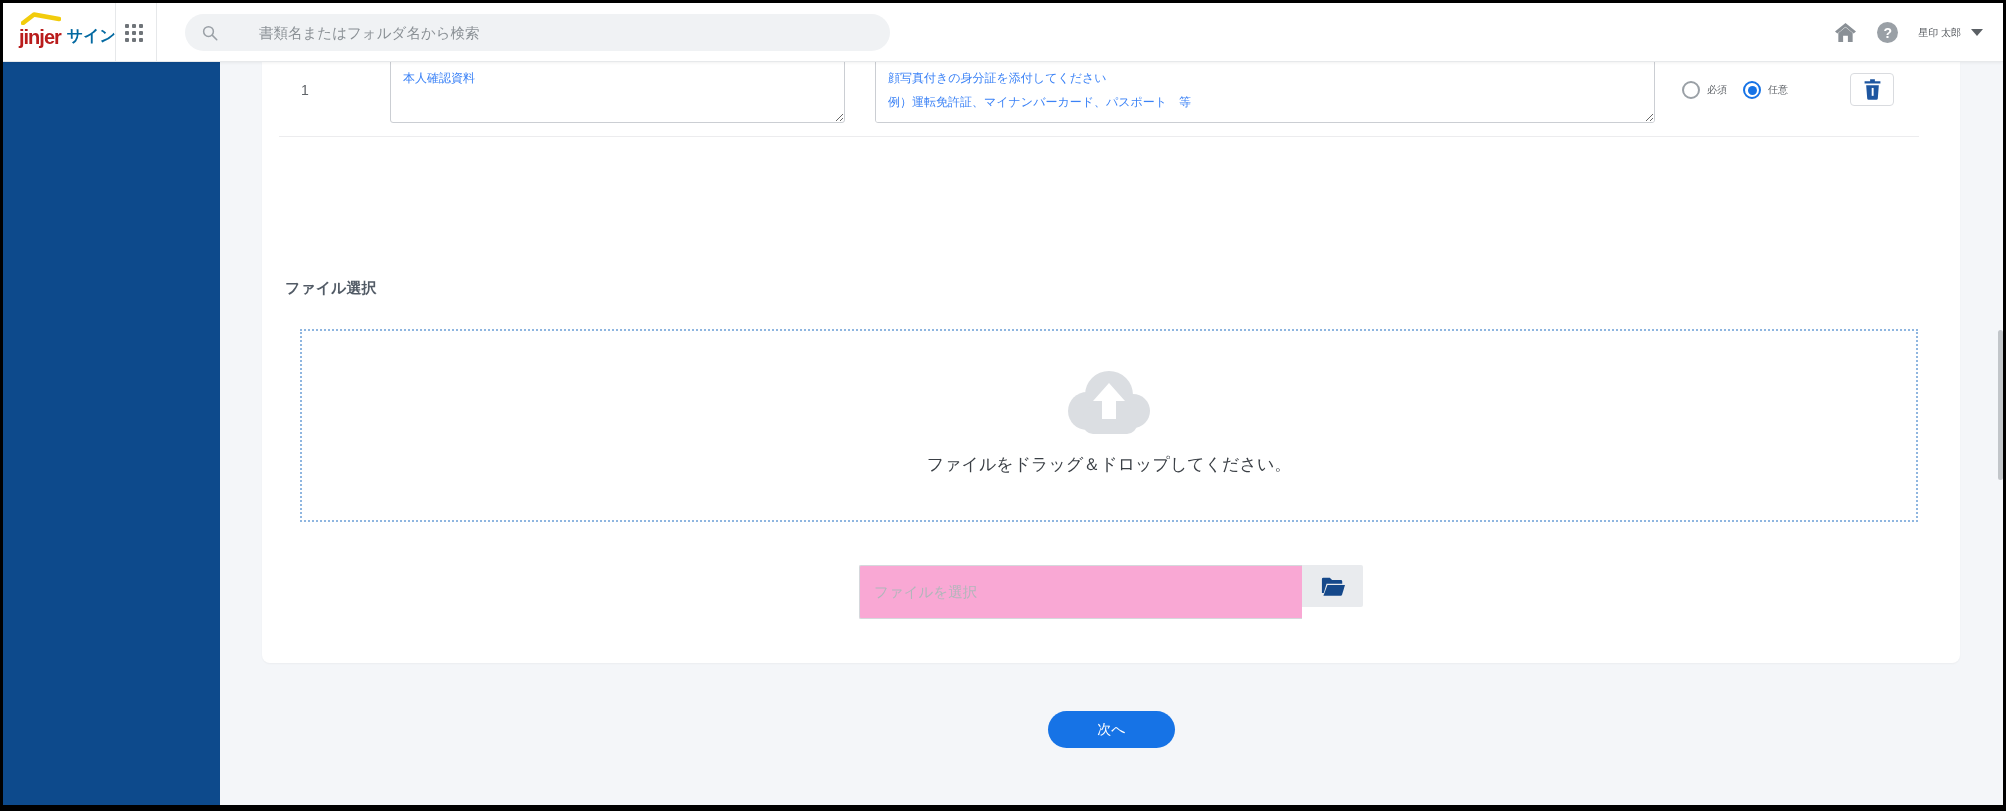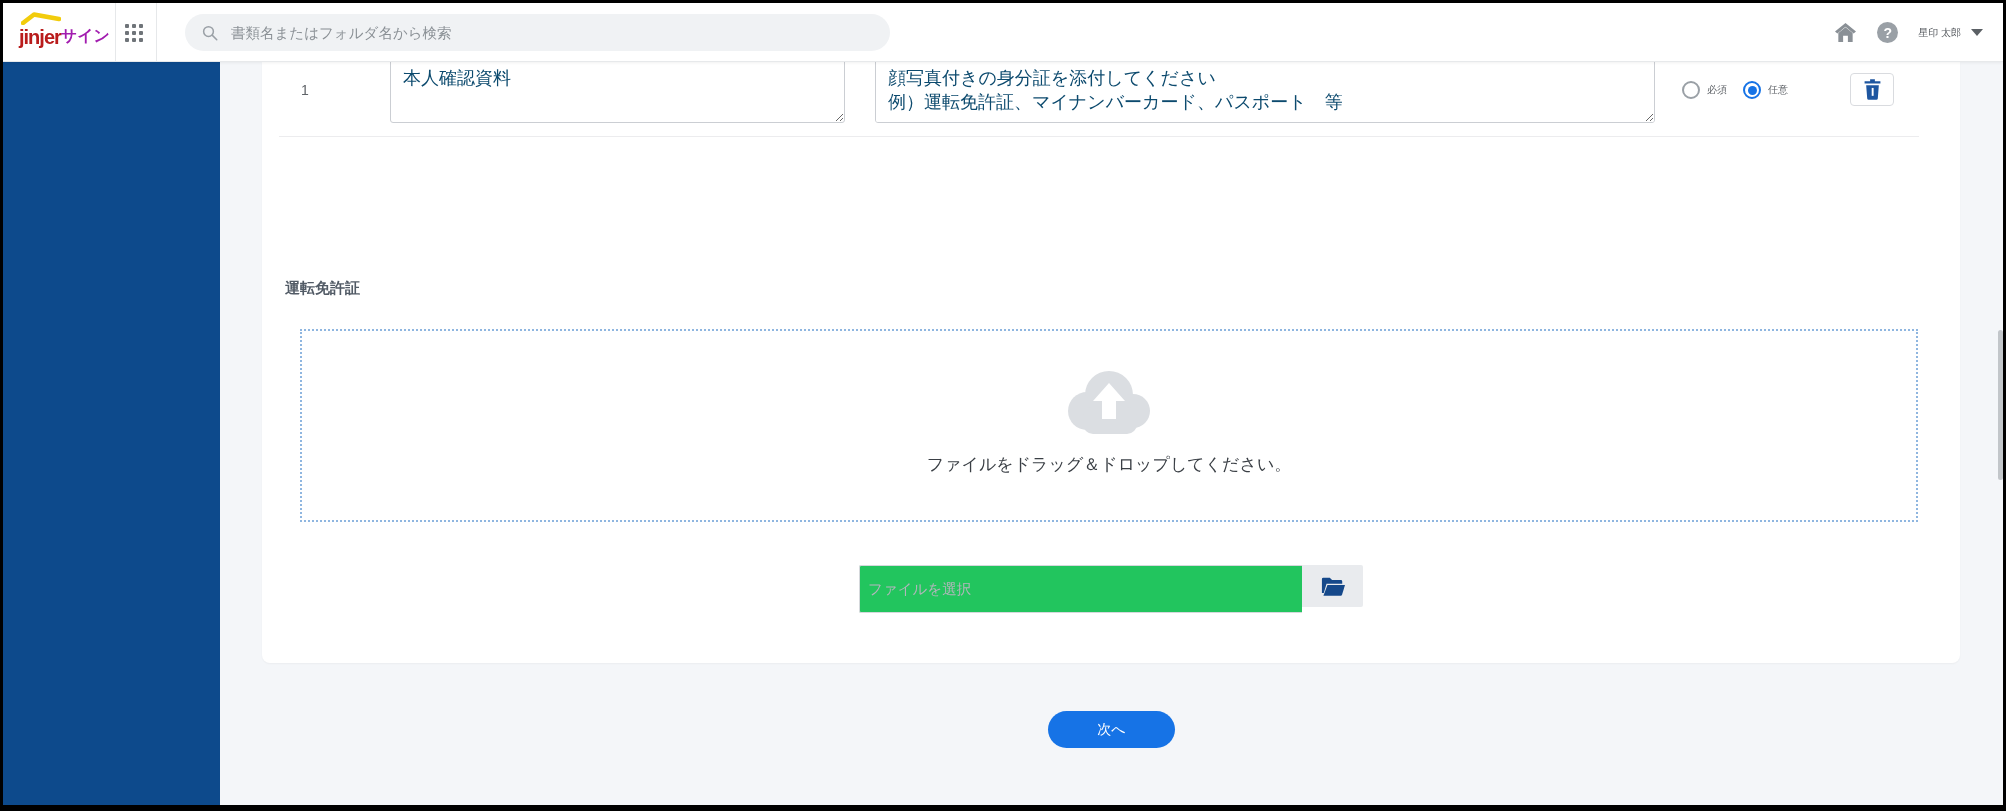--- a/index.html
+++ b/index.html
@@ -7,27 +7,27 @@
   body { font-family:"Liberation Sans","DejaVu Sans",sans-serif; }
   .frame { position:relative; width:2006px; height:811px; background:#000; overflow:hidden; }
   .viewport { position:absolute; left:3px; top:3px; width:2000px; height:802px; background:#f4f6f9; overflow:hidden; }
 
   
   header { position:absolute; left:0; top:0; width:2000px; height:59px; background:#fff;
            border-bottom:1px solid #e7e9eb; box-shadow:0 1px 3px rgba(0,0,0,.06); z-index:5; }
   .logo { position:absolute; left:16px; top:0; height:59px; display:flex; align-items:center; }
   .logo-swoosh { position:absolute; left:2px; top:9px; }
   .logo-brand { font-size:20px; font-weight:800; letter-spacing:-1px; color:#b91c1c; line-height:1; padding-top:8px; }
-  .logo-product { font-size:16px; font-weight:700; color:#a21caf; padding-top:8px; }
+  .logo-product { font-size:16px; font-weight:700; color:#0369a1; margin-left:6px; padding-top:8px; }
   .vsep { position:absolute; top:0; width:1px; height:58px; background:#e6e8ea; }
   .grid-btn { position:absolute; left:122px; top:20px; width:20px; height:20px; background:none; border:none; cursor:pointer; }
   .grid-icon { display:grid; grid-template-columns:repeat(3,4px); grid-gap:3px; }
   .grid-icon i { width:4px; height:4px; background:#6f7479; border-radius:1px; }
   .search { position:absolute; left:182px; top:11px; width:705px; height:37px; background:#f0f2f4;
-            border-radius:19px; display:flex; align-items:center; padding:0 16px; }
+            border-radius:19px; display:flex; align-items:center; padding:0 16px;gap:28px; }
   .search svg { flex:0 0 auto; margin-right:12px; }
   .search input { flex:1; border:none; background:transparent; outline:none; font-size:14.5px; color:#333;
                   font-family:"Liberation Sans","DejaVu Sans",sans-serif; }
   .search input::placeholder { color:#8a9095; }
   .header-right { position:absolute; right:20px; top:0; height:59px; display:flex; align-items:center; gap:20px; }
   .icon-btn { background:none; border:none; cursor:pointer; display:flex; align-items:center; }
   .help-circle { width:21px; height:21px; border-radius:50%; background:#9aa0a6; color:#fff; font-size:14px;
                  font-weight:700; display:flex; align-items:center; justify-content:center; }
   .user-menu { display:flex; align-items:center; gap:10px; cursor:pointer; }
   .user-name { font-size:10px; color:#55595e; }
@@ -37,21 +37,21 @@
   
   .sidebar { position:absolute; left:0; top:59px; width:217px; height:743px; background:#0d4a8c; }
   main { position:absolute; left:217px; top:59px; width:1783px; height:743px; background:#f4f6f9; }
 
   
   .card { position:absolute; left:42px; top:0; width:1698px; height:601px; background:#fff;
           border-radius:0 0 8px 8px; box-shadow:0 1px 2px rgba(0,0,0,.04); }
   .row-index { position:absolute; left:28px; top:16px; width:30px; height:24px; line-height:24px;
                text-align:center; font-size:14px; color:#5f6368; }
   .ta { position:absolute; border:1px solid #cbced3; border-radius:3px; background:#fff; padding:9px 12px;
-        font-size:18px; line-height:24px; color:#0c4a6e; resize:both;
+        font-size:12px; line-height:24px; color:#3b82f6; resize:both;
         font-family:"Liberation Sans","DejaVu Sans",sans-serif; outline:none; }
   .ta-name { left:128px; top:-6px; width:455px; height:67px; }
   .ta-desc { left:613px; top:-6px; width:780px; height:67px;padding-left:12px; }
   .radio-group { position:absolute; left:1420px; top:13px; height:30px; display:flex; align-items:center; }
   .radio { width:18px; height:18px; border-radius:50%; border:2px solid #9aa0a6; background:#fff;
            margin-right:7px; display:flex; align-items:center; justify-content:center; cursor:pointer; }
   .radio.checked { border-color:#1673e6; }
   .radio .dot { width:9px; height:9px; border-radius:50%; background:#1673e6; }
   .radio-label { font-size:10px; color:#5f6368; margin-right:16px; cursor:pointer; }
   .trash-btn { position:absolute; left:1588px; top:11px; width:44px; height:33px; background:#fff;
@@ -65,22 +65,22 @@
                  font-weight:500; cursor:pointer; font-family:"Liberation Sans","DejaVu Sans",sans-serif; }
   .add-btn { position:absolute; left:50%; transform:translateX(-50%); top:13px; width:127px; height:35px; }
 
   .file-heading { position:absolute; left:23px; top:217px; font-size:15px; font-weight:700; color:#525b66; }
   .dropzone { position:absolute; left:38px; top:267px; width:1618px; height:193px; background:#fff;
               border:2px dotted #8fb6e0; }
   .dz-cloud { position:absolute; left:50%; transform:translateX(-50%); top:36px; }
   .dz-text { position:absolute; left:0; top:122px; width:100%; text-align:center; font-size:17px; color:#3a3f45; }
 
   .file-row { position:absolute; left:597px; top:503px; height:42px; display:flex; }
-  .file-input { width:443px; height:48px; border:1px solid #d5d8dc; border-right:none; border-radius:2px 0 0 2px;
-                padding:0 8px; font-size:14.5px; color:#444; outline:none; background:#22c55e;
+  .file-input { width:443px; height:54px; border:1px solid #d5d8dc; border-right:none; border-radius:2px 0 0 2px;
+                padding:0 14px; font-size:14.5px; color:#444; outline:none; background:#f9a8d4;
                 font-family:"Liberation Sans","DejaVu Sans",sans-serif; }
   .file-input::placeholder { color:#b2b6bb; }
   .folder-btn { width:61px; height:42px; background:#e9ebee; border:none; border-radius:0 2px 2px 0;
                 display:flex; align-items:center; justify-content:center; cursor:pointer; }
 
   .next-btn { position:absolute; left:828px; top:649px; width:127px; height:37px; border-radius:18.5px; }
 
   .scroll-thumb { position:absolute; right:0; top:327px; width:5px; height:150px; background:#c2c6ca; border-radius:3px; }
 </style>
 </head>
@@ -159,21 +159,21 @@
           <svg width="19" height="21" viewBox="0 0 24 26">
             <path d="M9 0 h6 v2.5 h7 v3 H2 v-3 h7 Z" fill="#1e56a0"></path>
             <path d="M4 7.5 h16 l-1.3 17 a1.8 1.8 0 0 1 -1.8 1.5 H7.1 a1.8 1.8 0 0 1 -1.8 -1.5 Z" fill="#1e56a0"></path>
             <rect x="11" y="11" width="2.4" height="10" fill="#ffffff"></rect>
           </svg>
         </button>
 
         <div class="divider"></div>
 
 
-        <h3 class="file-heading">運転免許証</h3>
+        <h3 class="file-heading">ファイル選択</h3>
 
         <div class="dropzone">
           <svg class="dz-cloud" width="104" height="68" viewBox="0 0 104 68">
             <circle cx="30" cy="44" r="19" fill="#dbdee2"></circle>
             <circle cx="52" cy="28" r="24" fill="#dbdee2"></circle>
             <circle cx="76" cy="44" r="17" fill="#dbdee2"></circle>
             <rect x="26" y="40" width="54" height="27" rx="10" fill="#dbdee2"></rect>
             <polygon points="52,16 68,34 59,34 59,52 45,52 45,34 36,34" fill="#ffffff"></polygon>
           </svg>
           <div class="dz-text">ファイルをドラッグ＆ドロップしてください。</div>

